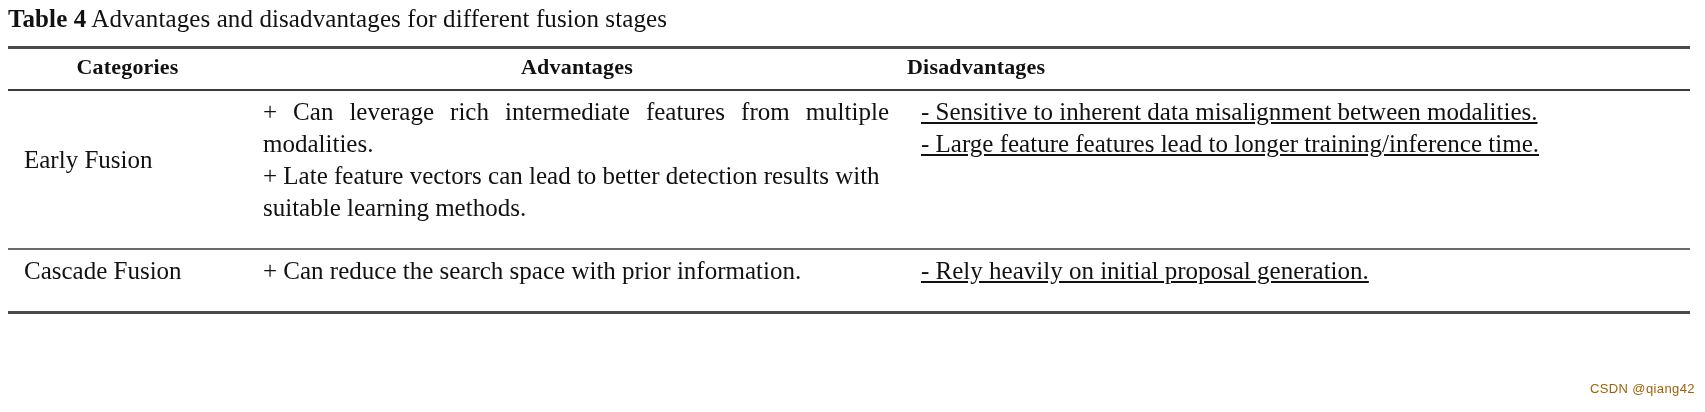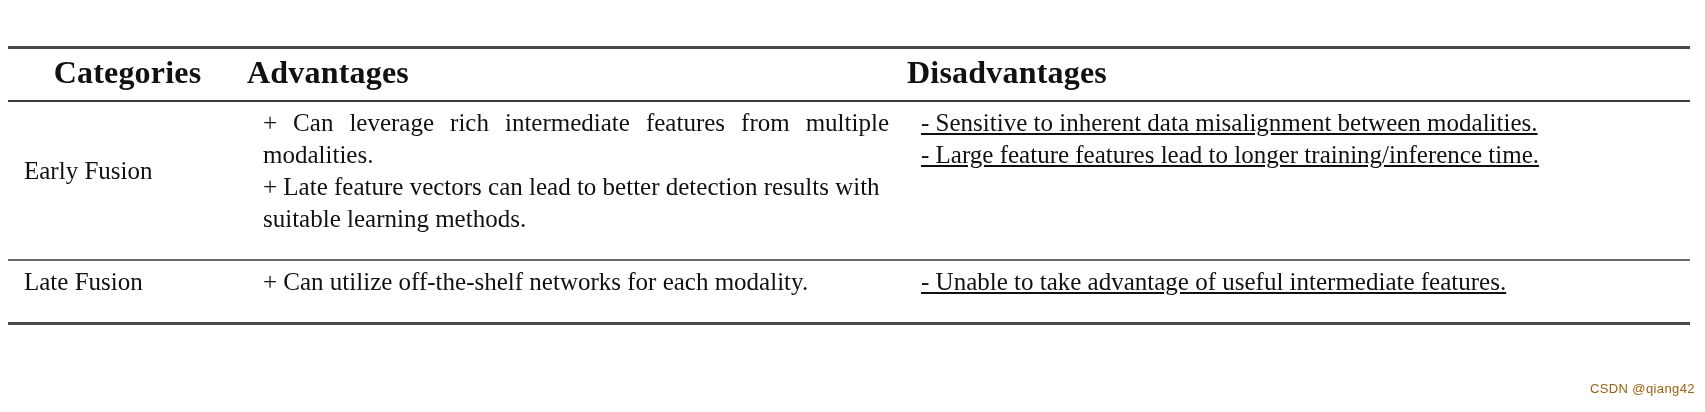--- a/index.html
+++ b/index.html
@@ -58,28 +58,28 @@
   table.data col.c-adv   { width: 660px; }
   table.data col.c-dis   { width: 783px; }
 
   .rule-top    { border-top: 3px solid #4a4a4a; }
   .rule-mid    { border-top: 2px solid #3c3c3c; }
   .rule-thin   { border-top: 2px solid #6a6a6a; }
   .rule-bottom { border-top: 3px solid #4a4a4a; }
 
   thead th {
     font-weight: bold;
-    font-size: 32px;
+    font-size: 22px;
     padding: 5px 0 9px 0;
     text-align: center;
     vertical-align: middle;
     letter-spacing: 0.2px;
   }
   thead th.h-cat { text-align: center; }
-  thead th.h-adv { text-align: left; }
+  thead th.h-adv { text-align: center; }
   thead th.h-dis { text-align: left; }
 
   tbody td {
     vertical-align: top;
     font-size: 25px;
     line-height: 32px;
     padding: 5px 0 24px 0;
   }
   td.cat {
     vertical-align: middle;
@@ -122,20 +122,24 @@
     color: #a16207;
     letter-spacing: 0.4px;
     white-space: nowrap;
   }
 </style>
 </head>
 <body>
 
 <div class="page">
 
+  <div class="caption">
+    <span class="cap-label">Table 4</span>
+    <span class="cap-text">Advantages and disadvantages for different fusion stages</span>
+  </div>
 
   <div class="tbl-wrap">
     <table class="data">
       <colgroup>
         <col class="c-cat">
         <col class="c-adv">
         <col class="c-dis">
       </colgroup>
       <thead>
         <tr>
@@ -151,30 +155,30 @@
           <td class="adv rule-mid">
             <span class="bullet-line b1 just w-early-adv">+ Can leverage rich intermediate features from multiple modalities.</span>
             <span class="bullet-line b2 w-early-adv">+ Late feature vectors can lead to better detection results with suitable learning methods.</span>
           </td>
           <td class="dis rule-mid">
             <span class="bullet-line b1 w-early-dis">- Sensitive to inherent data misalignment between modalities.</span>
             <span class="bullet-line b2 just w-early-dis">- Large feature features lead to longer training/inference time.</span>
           </td>
         </tr>
 
-
-        <tr class="row-late">
-          <td class="cat rule-thin">Late Fusion</td>
+        <tr class="row-cascade">
+          <td class="cat rule-thin">Cascade Fusion</td>
           <td class="adv rule-thin">
-            <span class="bullet-line just">+ Can utilize off-the-shelf networks for each modality.</span>
+            <span class="bullet-line just">+ Can reduce the search space with prior information.</span>
           </td>
           <td class="dis rule-thin">
-            <span class="bullet-line">- Unable to take advantage of useful intermediate features.</span>
+            <span class="bullet-line">- Rely heavily on initial proposal generation.</span>
           </td>
         </tr>
+
 
         <tr class="row-rule-bottom">
           <td class="rule-bottom" style="padding:0;height:0;line-height:0;"></td>
           <td class="rule-bottom" style="padding:0;height:0;line-height:0;"></td>
           <td class="rule-bottom" style="padding:0;height:0;line-height:0;"></td>
         </tr>
 
       </tbody>
     </table>
   </div>

